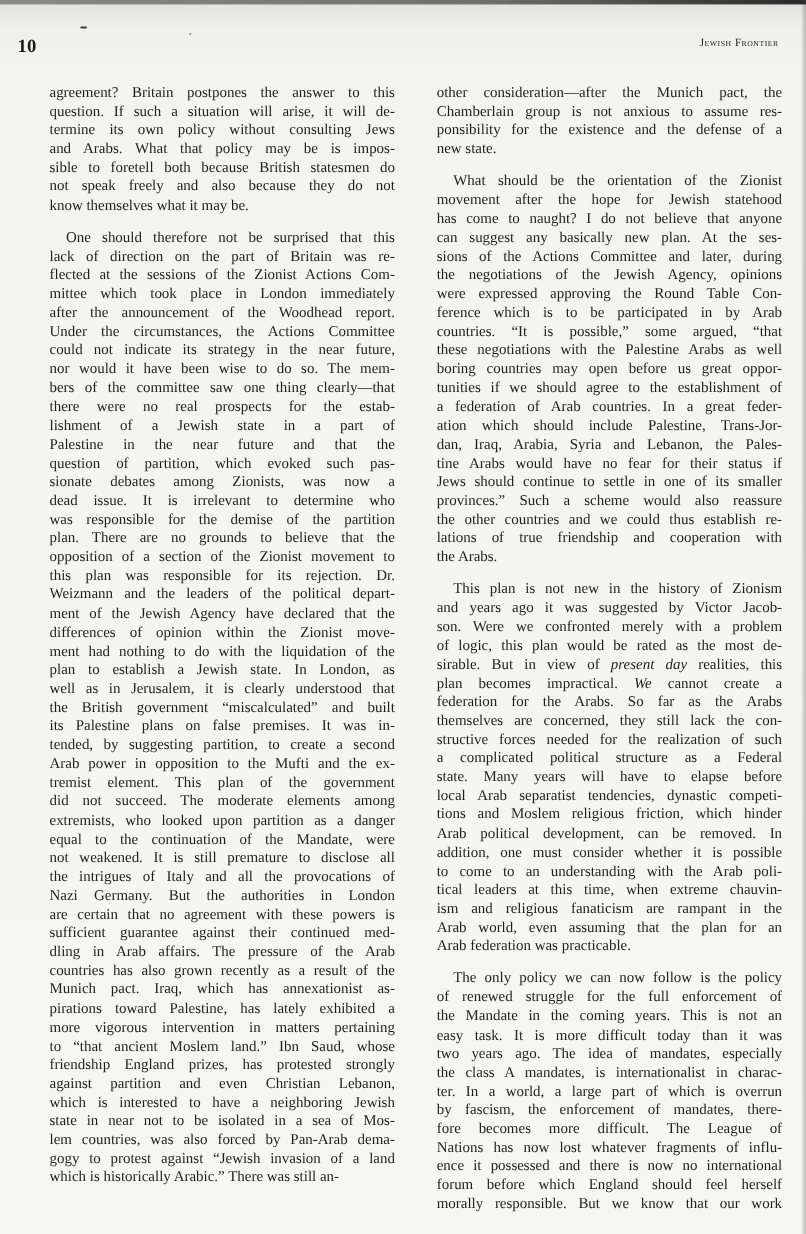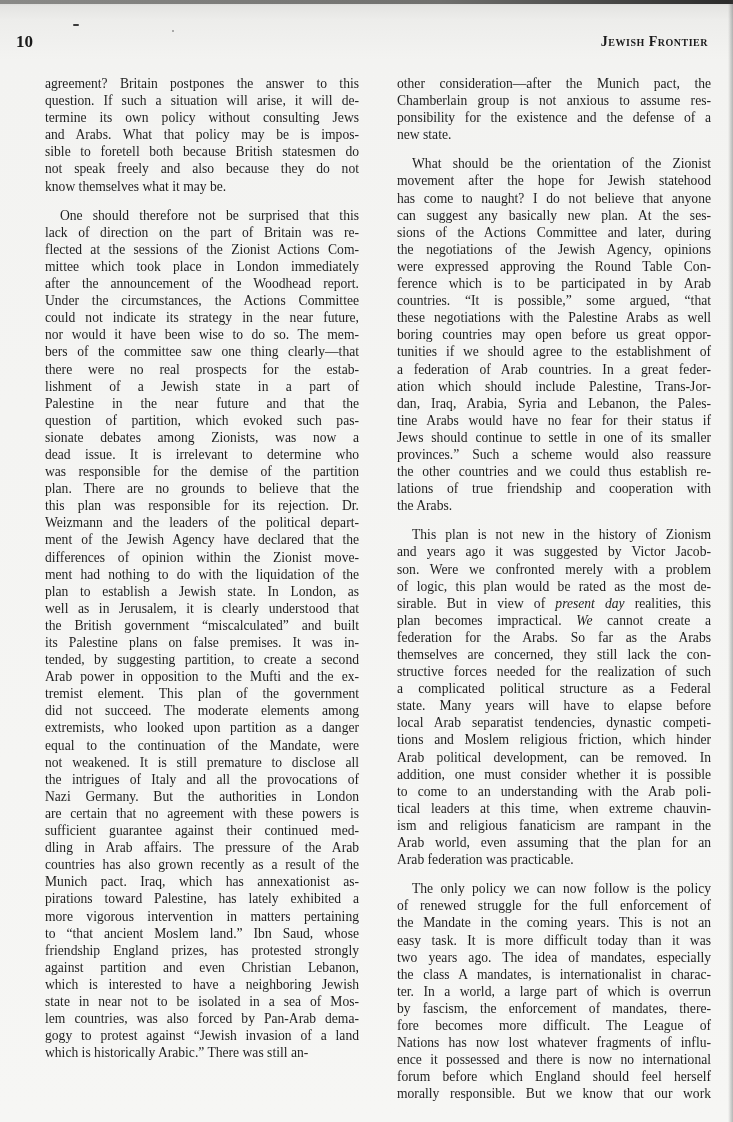--- a/index.html
+++ b/index.html
@@ -48,22 +48,22 @@
     font-family: "Liberation Serif", serif;
     font-weight: bold;
     font-size: 17px;
     color: #1a1a1a;
   }
   .journal-title {
     position: absolute;
     right: 0;
     top: 2px;
     font-family: "Liberation Serif", serif;
-    font-weight: bold;
-    font-size: 14px;
+    font-weight: normal;
+    font-size: 10px;
     font-variant: small-caps;
     letter-spacing: 0.5px;
     color: #1a1a1a;
   }
   .columns {
     position: absolute;
     top: 63px;
     left: 33px;
     width: 690px;
     display: flex;
@@ -139,20 +139,21 @@
           <span class="line">nor would it have been wise to do so.  The mem-</span>
           <span class="line">bers of the committee saw one thing clearly—that</span>
           <span class="line">there were no real prospects for the estab-</span>
           <span class="line">lishment of a Jewish state in a part of</span>
           <span class="line">Palestine in the near future and that the</span>
           <span class="line">question of partition, which evoked such pas-</span>
           <span class="line">sionate debates among Zionists, was now a</span>
           <span class="line">dead issue.  It is irrelevant to determine who</span>
           <span class="line">was responsible for the demise of the partition</span>
           <span class="line">plan.  There are no grounds to believe that the</span>
+          <span class="line">opposition of a section of the Zionist movement to</span>
           <span class="line">this plan was responsible for its rejection.  Dr.</span>
           <span class="line">Weizmann and the leaders of the political depart-</span>
           <span class="line">ment of the Jewish Agency have declared that the</span>
           <span class="line">differences of opinion within the Zionist move-</span>
           <span class="line">ment had nothing to do with the liquidation of the</span>
           <span class="line">plan to establish a Jewish state.  In London, as</span>
           <span class="line">well as in Jerusalem, it is clearly understood that</span>
           <span class="line">the British government “miscalculated” and built</span>
           <span class="line">its Palestine plans on false premises.  It was in-</span>
           <span class="line">tended, by suggesting partition, to create a second</span>

